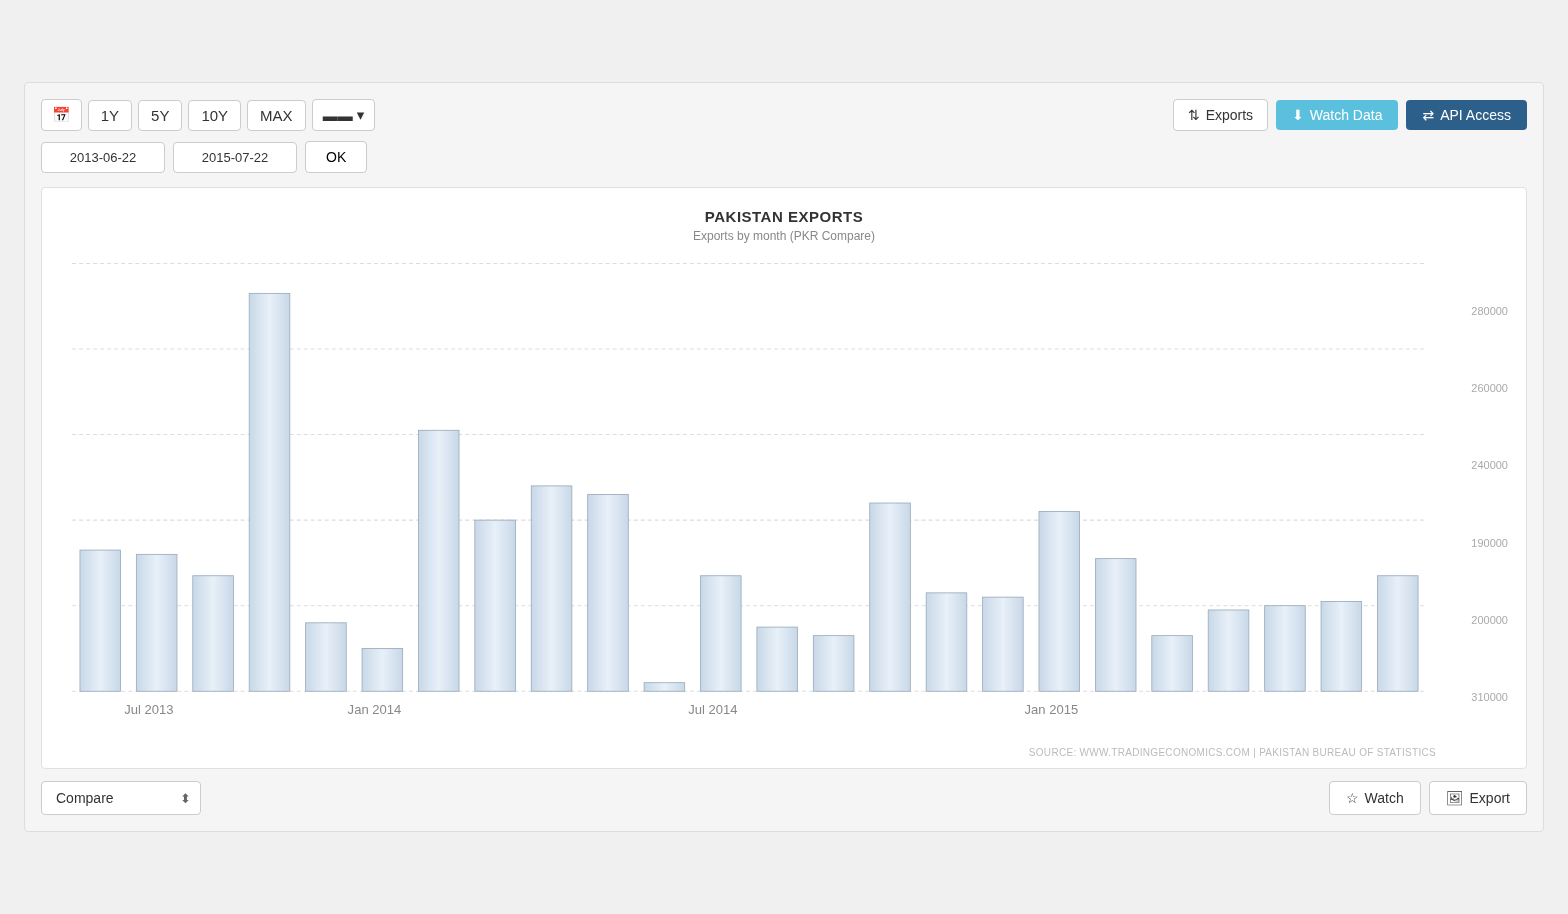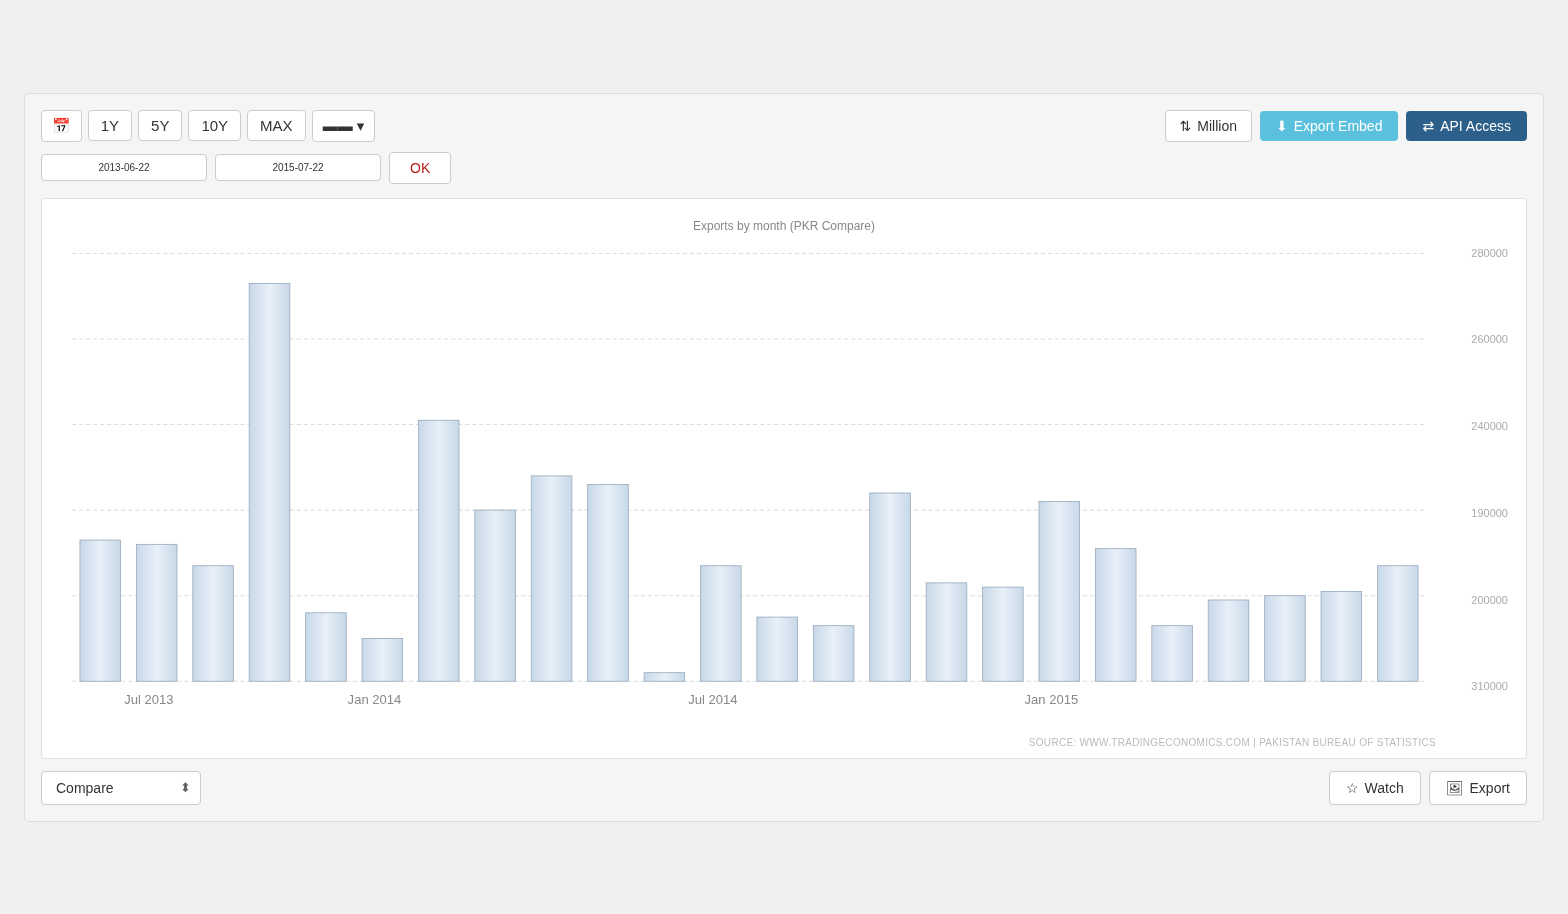--- a/index.html
+++ b/index.html
@@ -93,33 +93,33 @@
       display: flex;
       align-items: center;
       gap: 8px;
       margin-bottom: 14px;
     }
     .date-input {
       border: 1px solid #ccc;
       border-radius: 4px;
       background: #fff;
       padding: 7px 14px;
-      font-size: 10px;
-      color: #333;
-      width: 166px;
+      font-size: 13px;
+      color: #333;
+      width: 124px;
       text-align: center;
     }
     .btn-ok {
       border: 1px solid #ccc;
       background: #fff;
       border-radius: 4px;
       padding: 7px 20px;
       font-size: 14px;
       cursor: pointer;
-      color: #b91c1c;
+      color: #000000;
     }
     .chart-area {
       background: #fff;
       border: 1px solid #e0e0e0;
       border-radius: 4px;
       padding: 20px 10px 10px 10px;
       margin-bottom: 12px;
       position: relative;
     }
     .chart-title {
@@ -146,20 +146,21 @@
       position: relative;
     }
     .y-axis-right {
       width: 80px;
       position: relative;
       display: flex;
       flex-direction: column;
       justify-content: space-between;
       padding-bottom: 30px;
       padding-top: 4px;
+      margin-top: 48px;
     }
     .y-label {
       font-size: 11px;
       color: #aaa;
       text-align: right;
       padding-right: 8px;
     }
     .bars-svg {
       width: 100%;
       height: 100%;
@@ -246,40 +247,41 @@
       <button class="btn">10Y</button>
       <button class="btn">MAX</button>
       <button class="btn btn-chart">
         <span>▬▬</span>
         <span>▾</span>
       </button>
     </div>
     <div class="toolbar-right">
       <button class="btn-forecast">
         <span>⇅</span>
-        <span>Million</span>
+        <span>Exports</span>
       </button>
       <button class="btn-export">
         <span>⬇</span>
-        <span>Export Embed</span>
+        <span>Watch Data</span>
       </button>
       <button class="btn-api">
         <span>⇄</span>
         <span>API Access</span>
       </button>
     </div>
   </div>
 
   <div class="date-row">
     <input class="date-input" type="text" value="2013-06-22" style="">
     <input class="date-input" type="text" value="2015-07-22" style="">
     <button class="btn-ok">OK</button>
   </div>
 
   <div class="chart-area">
+    <div class="chart-title">PAKISTAN EXPORTS</div>
     <div class="chart-subtitle">Exports by month (PKR Compare)</div>
     <div class="chart-wrapper">
       <div class="chart-inner">
         <svg class="bars-svg" id="chart-svg" viewBox="0 0 1380 460" preserveAspectRatio="none">
             <defs>
               <linearGradient id="grad0" x1="0" y1="0" x2="1" y2="0">
                 <stop offset="0%" stop-color="#c8d8e8"></stop>
                 <stop offset="50%" stop-color="#e8f0f8"></stop>
                 <stop offset="100%" stop-color="#c8d8e8"></stop>
               </linearGradient>

